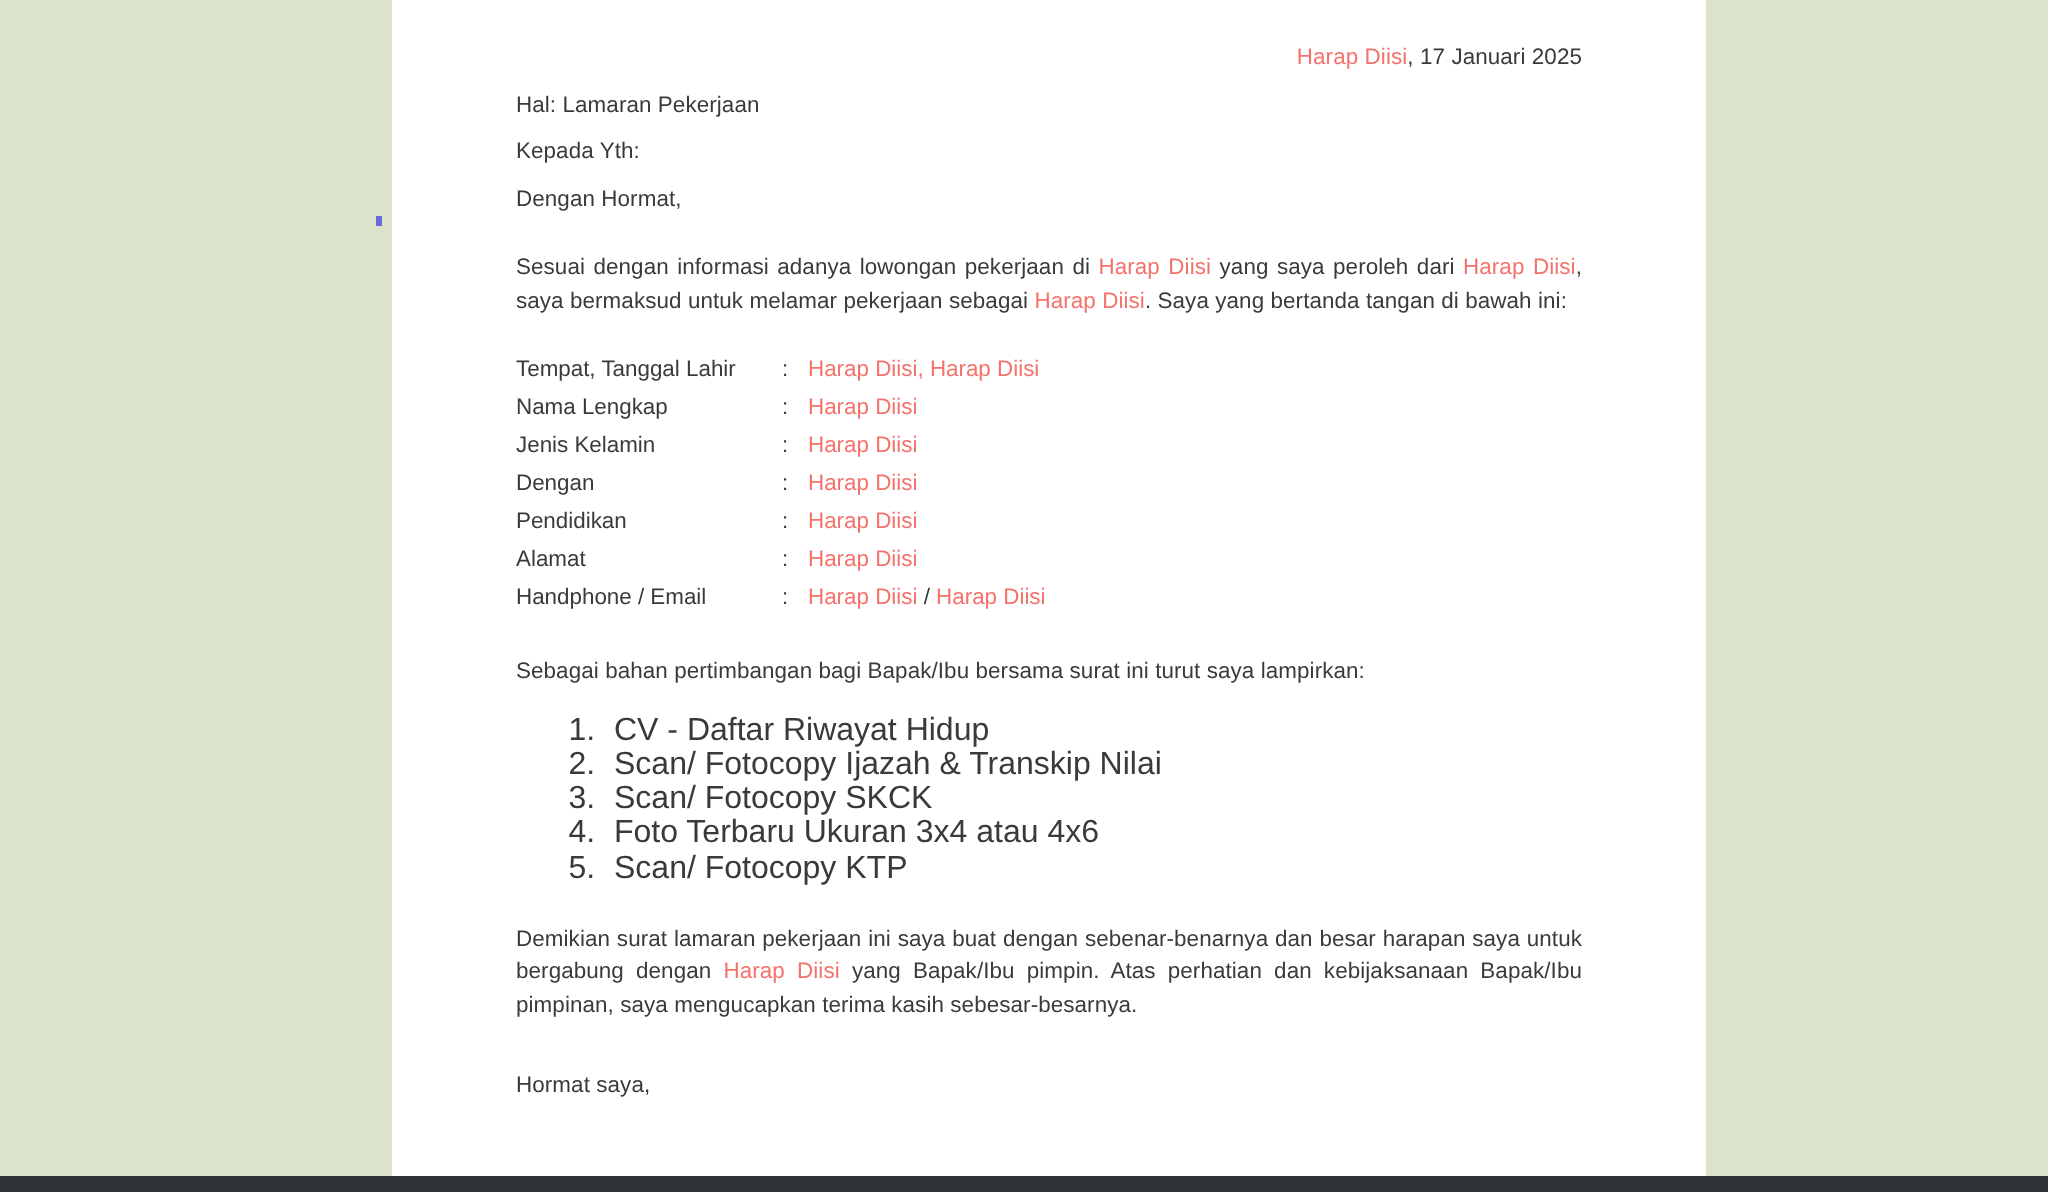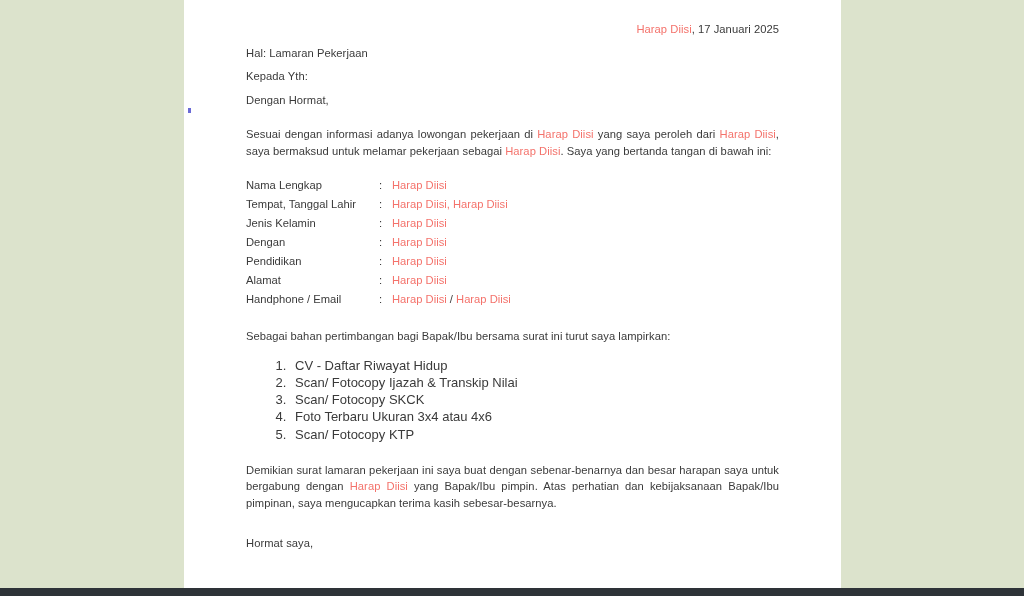--- a/index.html
+++ b/index.html
@@ -18,21 +18,21 @@
     position: absolute;
     left: 0;
     top: 0;
     width: 1024px;
     height: 596px;
     background: #dce3cc;
     overflow: hidden;
   }
   #page {
     position: absolute;
-    left: 184px;
+    left: 196px;
     top: 0;
     width: 657px;
     height: 588px;
     background: #ffffff;
     overflow: hidden;
   }
   #page-inner {
     position: absolute;
     left: 62px;
     top: 0;
@@ -82,21 +82,21 @@
   }
   .attach-intro {
     margin-top: 19px;
   }
   ol.attachments {
     margin: 12px 0 0 0;
     padding-left: 44px;
     list-style-position: outside;
   }
   ol.attachments li {
-    font-size: 13px;
+    font-size: 16px;
     color: #3a3a3a;
     line-height: 17.3px;
     padding-left: 5px;
   }
   .closing-para {
     text-align: justify;
     margin-top: 19px;
   }
   .signoff {
     margin-top: 24px;
@@ -136,28 +136,28 @@
         <div>Kepada Yth:</div>
       </div>
 
       <div class="doc-text block">Dengan Hormat,</div>
 
       <div class="doc-text para"><span>Sesuai dengan informasi adanya lowongan pekerjaan di </span><span class="fill">Harap Diisi</span><span> yang saya peroleh dari </span><span class="fill">Harap Diisi</span><span>, saya bermaksud untuk melamar pekerjaan sebagai </span><span class="fill">Harap Diisi</span><span>. Saya yang bertanda tangan di bawah ini:</span></div>
 
       <table class="fields">
         <tbody>
             <tr>
+              <td class="label">Tempat, Tanggal Lahir</td>
+              <td class="colon">:</td>
+              <td class="value"><span class="fill">Harap Diisi</span><span class="fill">, </span><span class="fill">Harap Diisi</span></td>
+            </tr>
+            <tr>
               <td class="label">Nama Lengkap</td>
               <td class="colon">:</td>
               <td class="value"><span class="fill">Harap Diisi</span></td>
-            </tr>
-            <tr>
-              <td class="label">Tempat, Tanggal Lahir</td>
-              <td class="colon">:</td>
-              <td class="value"><span class="fill">Harap Diisi</span><span class="fill">, </span><span class="fill">Harap Diisi</span></td>
             </tr>
             <tr>
               <td class="label">Jenis Kelamin</td>
               <td class="colon">:</td>
               <td class="value"><span class="fill">Harap Diisi</span></td>
             </tr>
             <tr>
               <td class="label">Dengan</td>
               <td class="colon">:</td>
               <td class="value"><span class="fill">Harap Diisi</span></td>

